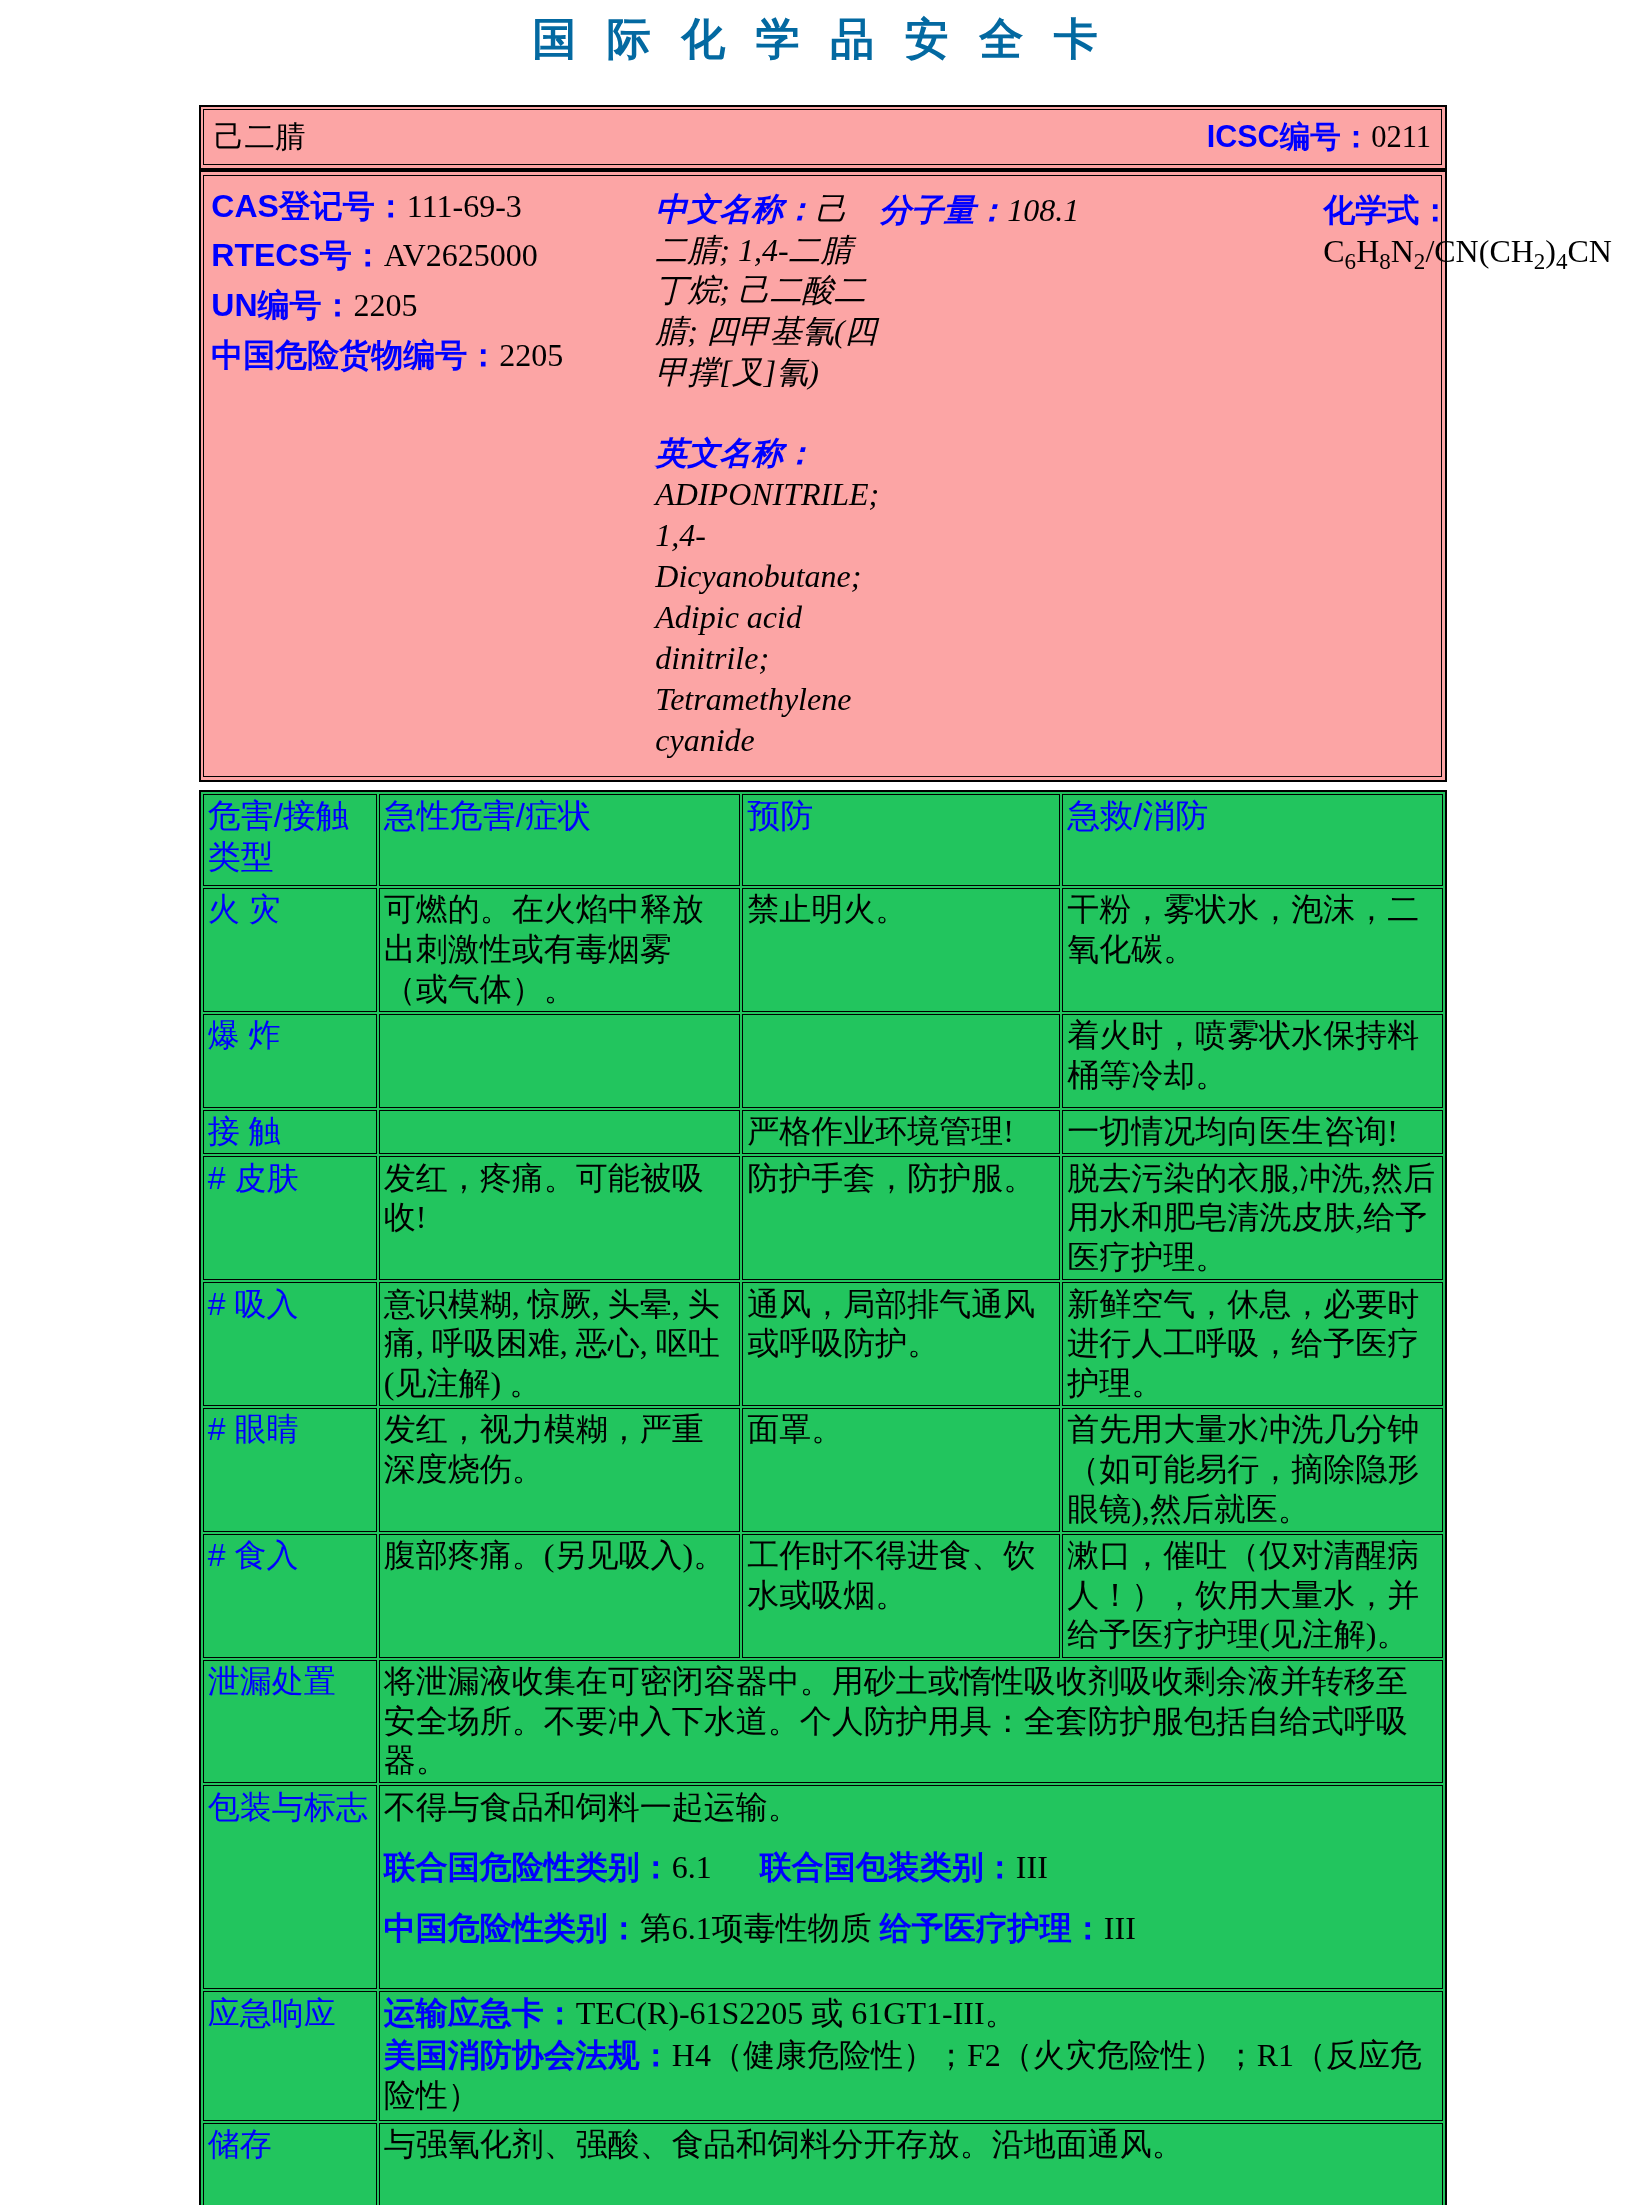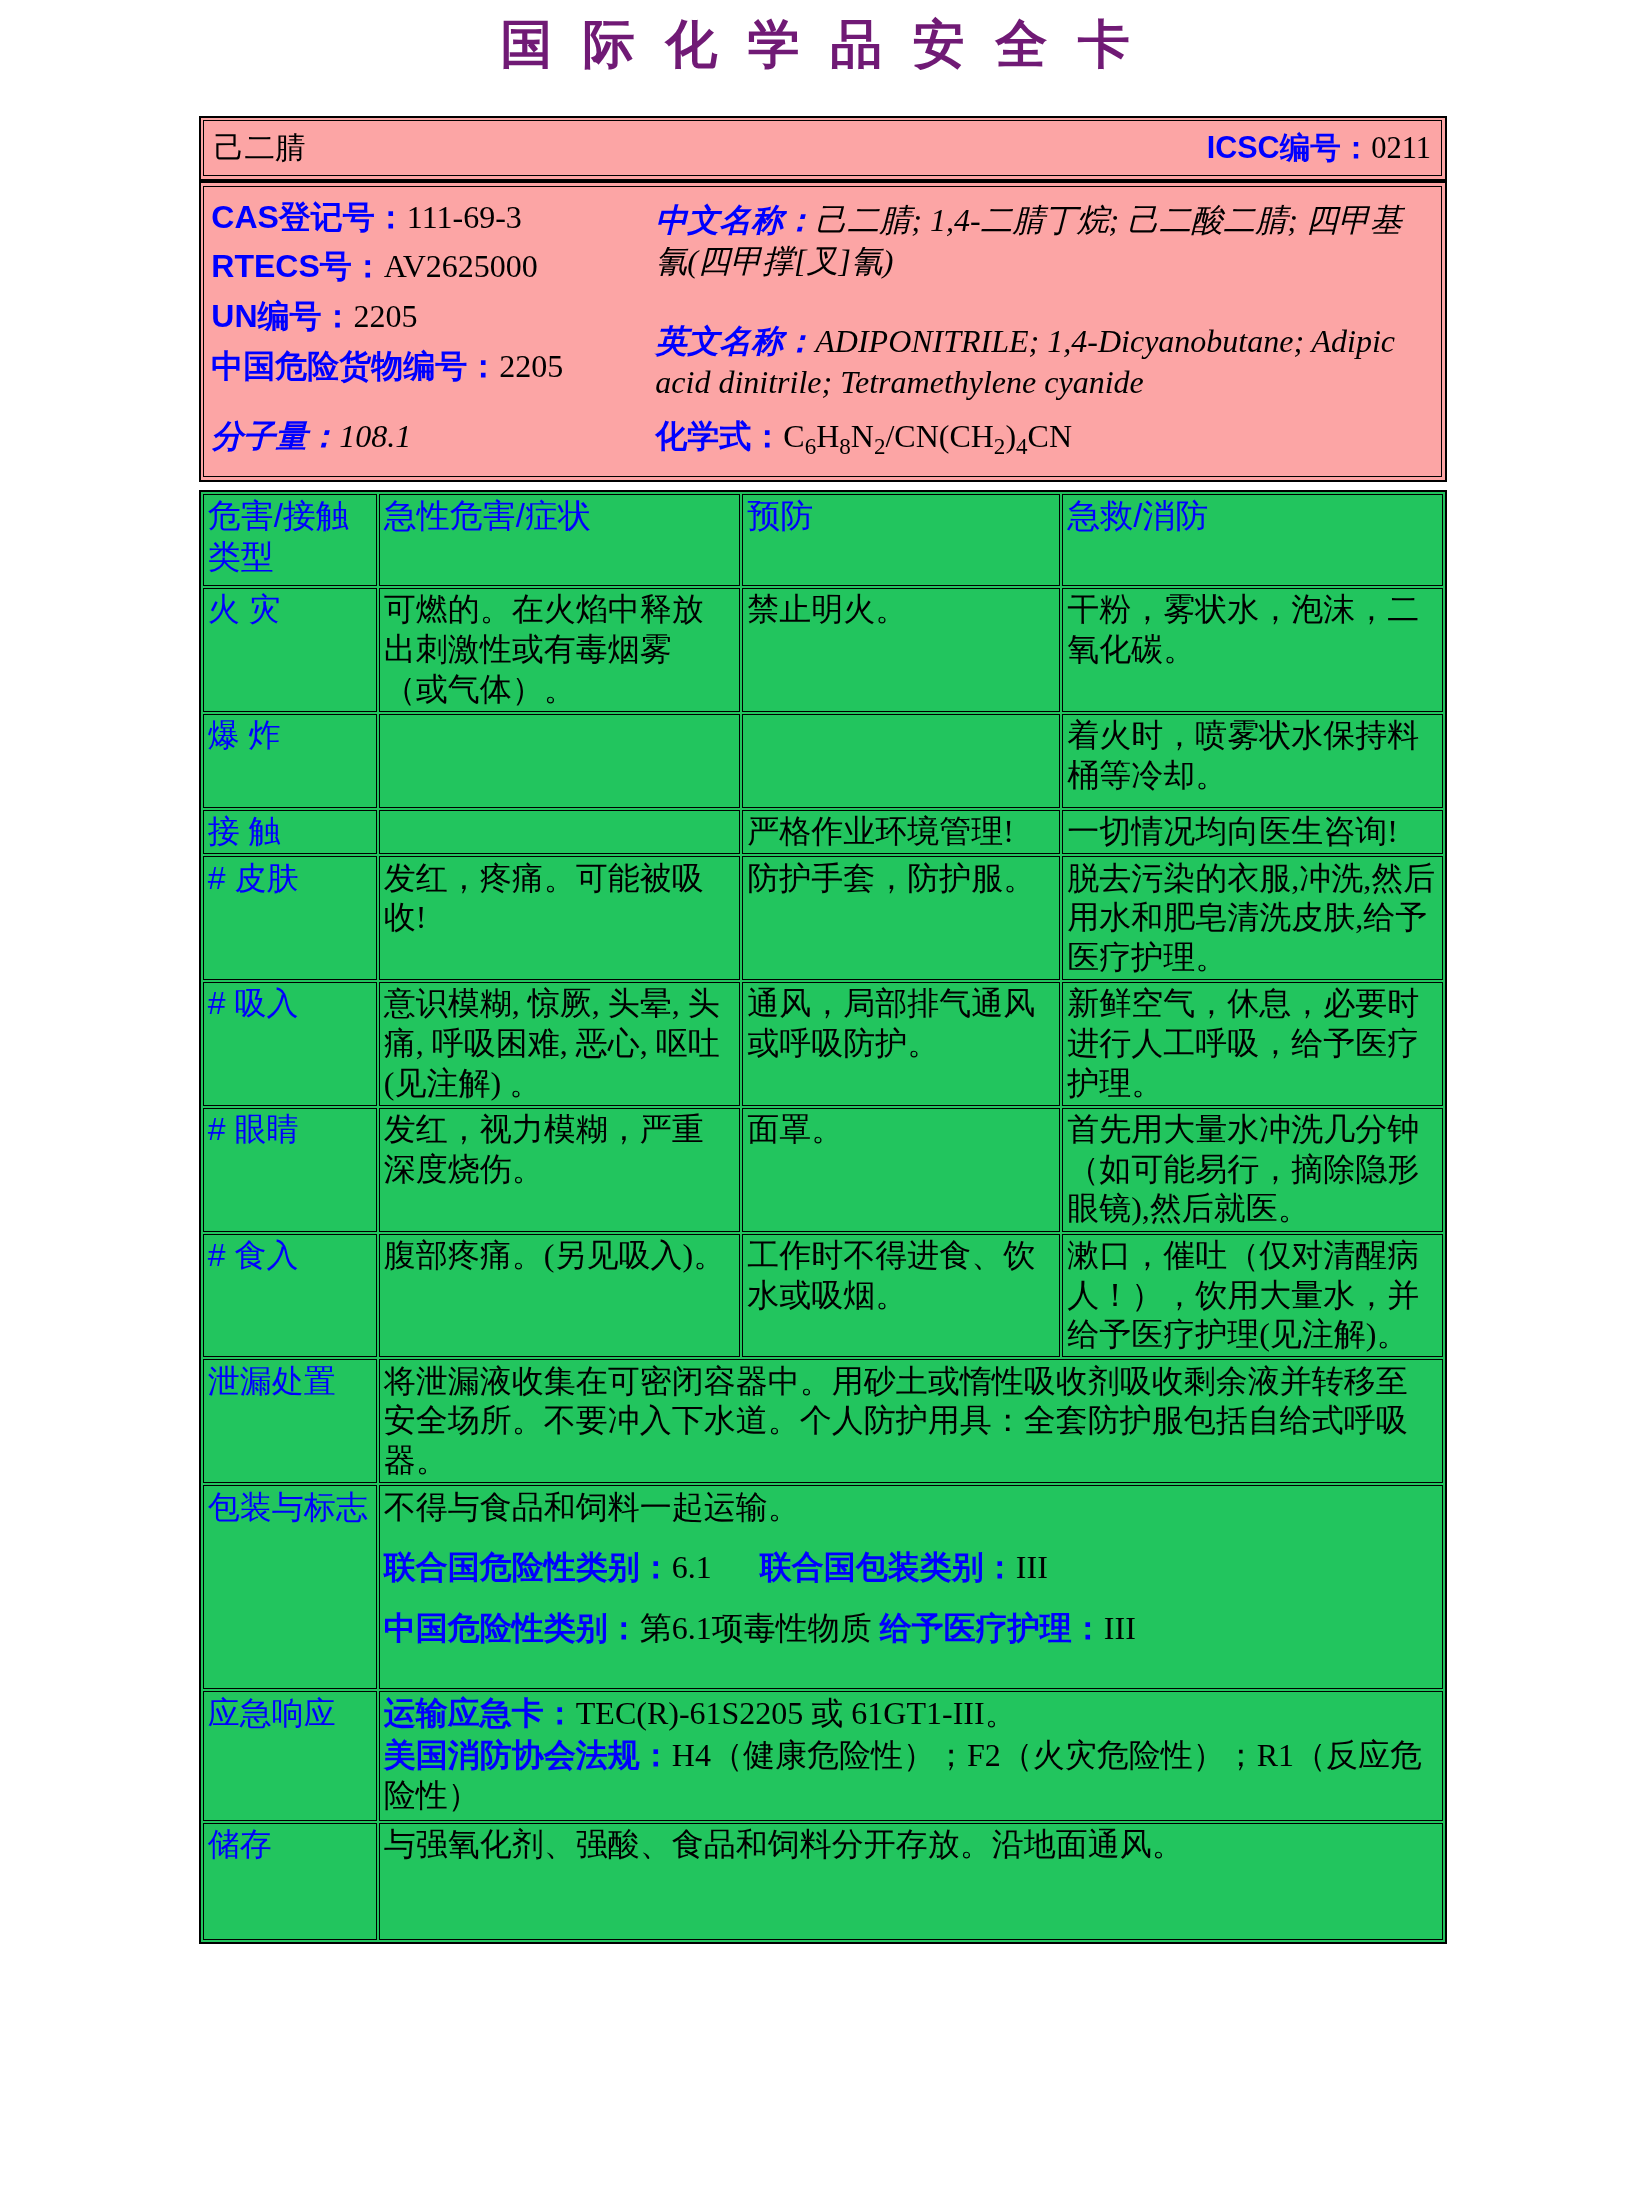--- a/index.html
+++ b/index.html
@@ -7,42 +7,42 @@
     width: 1645px; height: 2205px;
     background: #ffffff;
     color: #000000;
     font-family: "Liberation Serif", "DejaVu Serif", serif;
     font-size: 32px;
     position: relative;
   }
   .page-title {
     margin: 9.7px 0 0 0;
     text-align: center;
-    color: #701a75;
+    color: #0369a1;
     font-family: "Liberation Sans", "DejaVu Sans", sans-serif;
     font-weight: bold;
-    font-size: 52px;
+    font-size: 44px;
     letter-spacing: 30.5px;
     text-indent: 15.3px;
     white-space: nowrap;
   }
   .sheet { width: 1248px; margin: 36px auto 0 auto; }
 
   
   .dbox { border: 2.1px solid #000; background: #fca5a5; }
   .dbox .dcell { border: 1.4px solid #000; margin: 2.8px; }
 
   .blue { color: #0000ff; font-family: "Liberation Sans", "DejaVu Sans", sans-serif; font-weight: bold; }
   .seg-label { color: #0000ff; font-family: "Liberation Sans", "DejaVu Sans", sans-serif; font-weight: bold; }
 
   
   .name-row { height: 54px; display: flex; align-items: center; justify-content: space-between; padding: 0 9.7px; font-size: 30.5px; }
 
   
-  .ident { min-height: 291px; display: flex; flex-direction: column; padding: 12.5px 9.7px 15.3px 7px; box-sizing: border-box; }
+  .ident { min-height: 291px; display: flex; flex-direction: row; padding: 12.5px 9.7px 15.3px 7px; box-sizing: border-box; }
   .ident-top { display: flex; flex: 1 1 auto; }
   .ident-left { width: 444px; flex: 0 0 444px; }
   .ident-left .id-line { margin-bottom: 14.6px; line-height: 1.1; }
   .ident-right { flex: 1 1 auto; font-style: italic; }
   .ident-right .name-block { line-height: 1.28; }
   .ident-right .name-block.cn { margin-bottom: 40px; }
   .ident-bottom { display: flex; align-items: baseline; }
   .ident-bottom .mw { width: 444px; flex: 0 0 444px; font-style: italic; }
   sub { font-size: 0.72em; }
 

